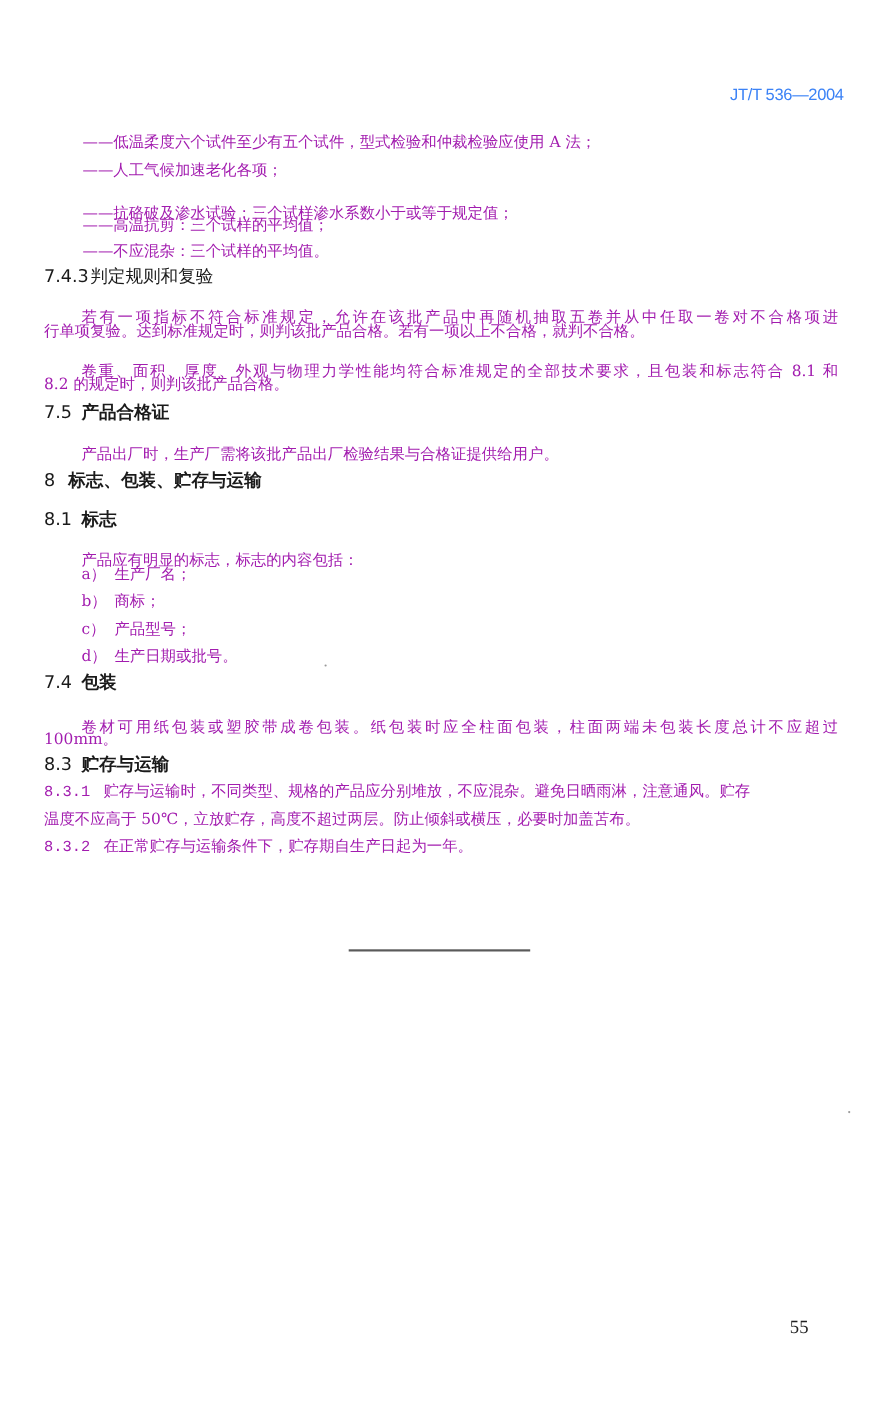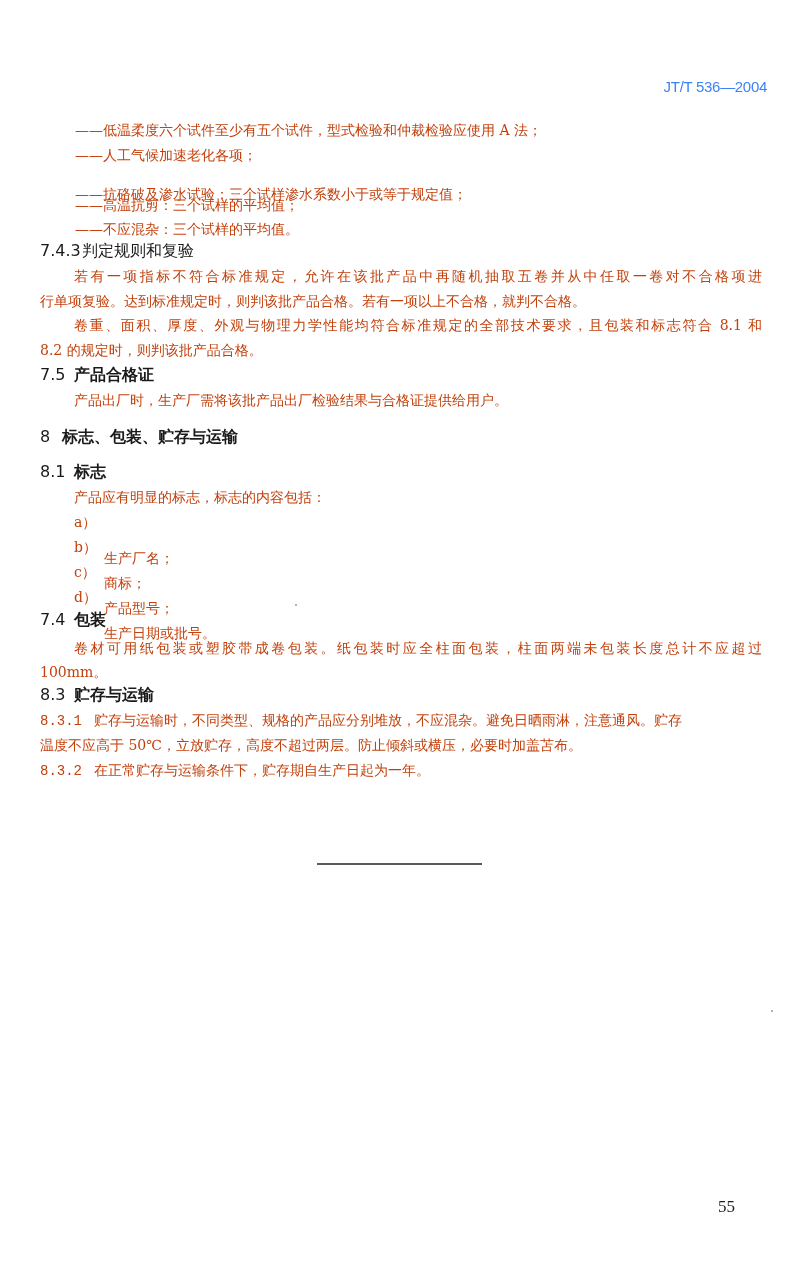--- a/index.html
+++ b/index.html
@@ -4,31 +4,31 @@
 <style>
   html, body { margin:0; padding:0; }
   body {
     width:800px; height:1283px; background:#ffffff; position:relative; overflow:hidden;
     font-family:"DejaVu Serif", "Liberation Serif", serif; color:#1c1c1c;
   }
   .doc-code {
     position:absolute; right:33px; top:78px;
     font-family:"Liberation Sans", "DejaVu Sans", sans-serif; font-size:15px; letter-spacing:-0.3px; color:#3b82f6;
   }
-  .line { position:absolute; font-size:14px; line-height:20px; white-space:nowrap; color:#c2410c; }
+  .line { position:absolute; font-size:14px; line-height:20px; white-space:nowrap; color:#a21caf; }
   .dash { left:75px; }
   .head { left:40px; font-family:"DejaVu Sans", "Liberation Sans", sans-serif; font-size:16px; font-weight:bold; color:#1a1a1a; }
   .head .num { font-weight:normal; display:inline-block; }
   .head .ttl { font-weight:bold; }
-  .indent { left:74px; }
+  .indent { left:74px;margin-top:13px; }
   .cont { left:40px; }
   .just { width:722px; text-align:justify; text-align-last:justify; }
   .just.indent { width:688px; }
   .li-mark { left:74px; }
-  .li-text { left:104px;margin-top:36px; }
+  .li-text { left:104px; }
   .rule { position:absolute; left:317px; top:863px; width:165px; height:2px; background:#5a5a5a; }
   .pageno { position:absolute; left:718px; top:1185px; font-family:"Liberation Serif", serif; font-size:17px; color:#222;margin-top:12px; }
   .speck { position:absolute; width:2px; height:2px; background:#999; border-radius:1px; }
 </style>
 </head>
 <body>
 
 <div class="doc-code">JT/T 536—2004</div>
 
 <div class="line dash" style="top:120px">——低温柔度六个试件至少有五个试件，型式检验和仲裁检验应使用 A 法；</div>

